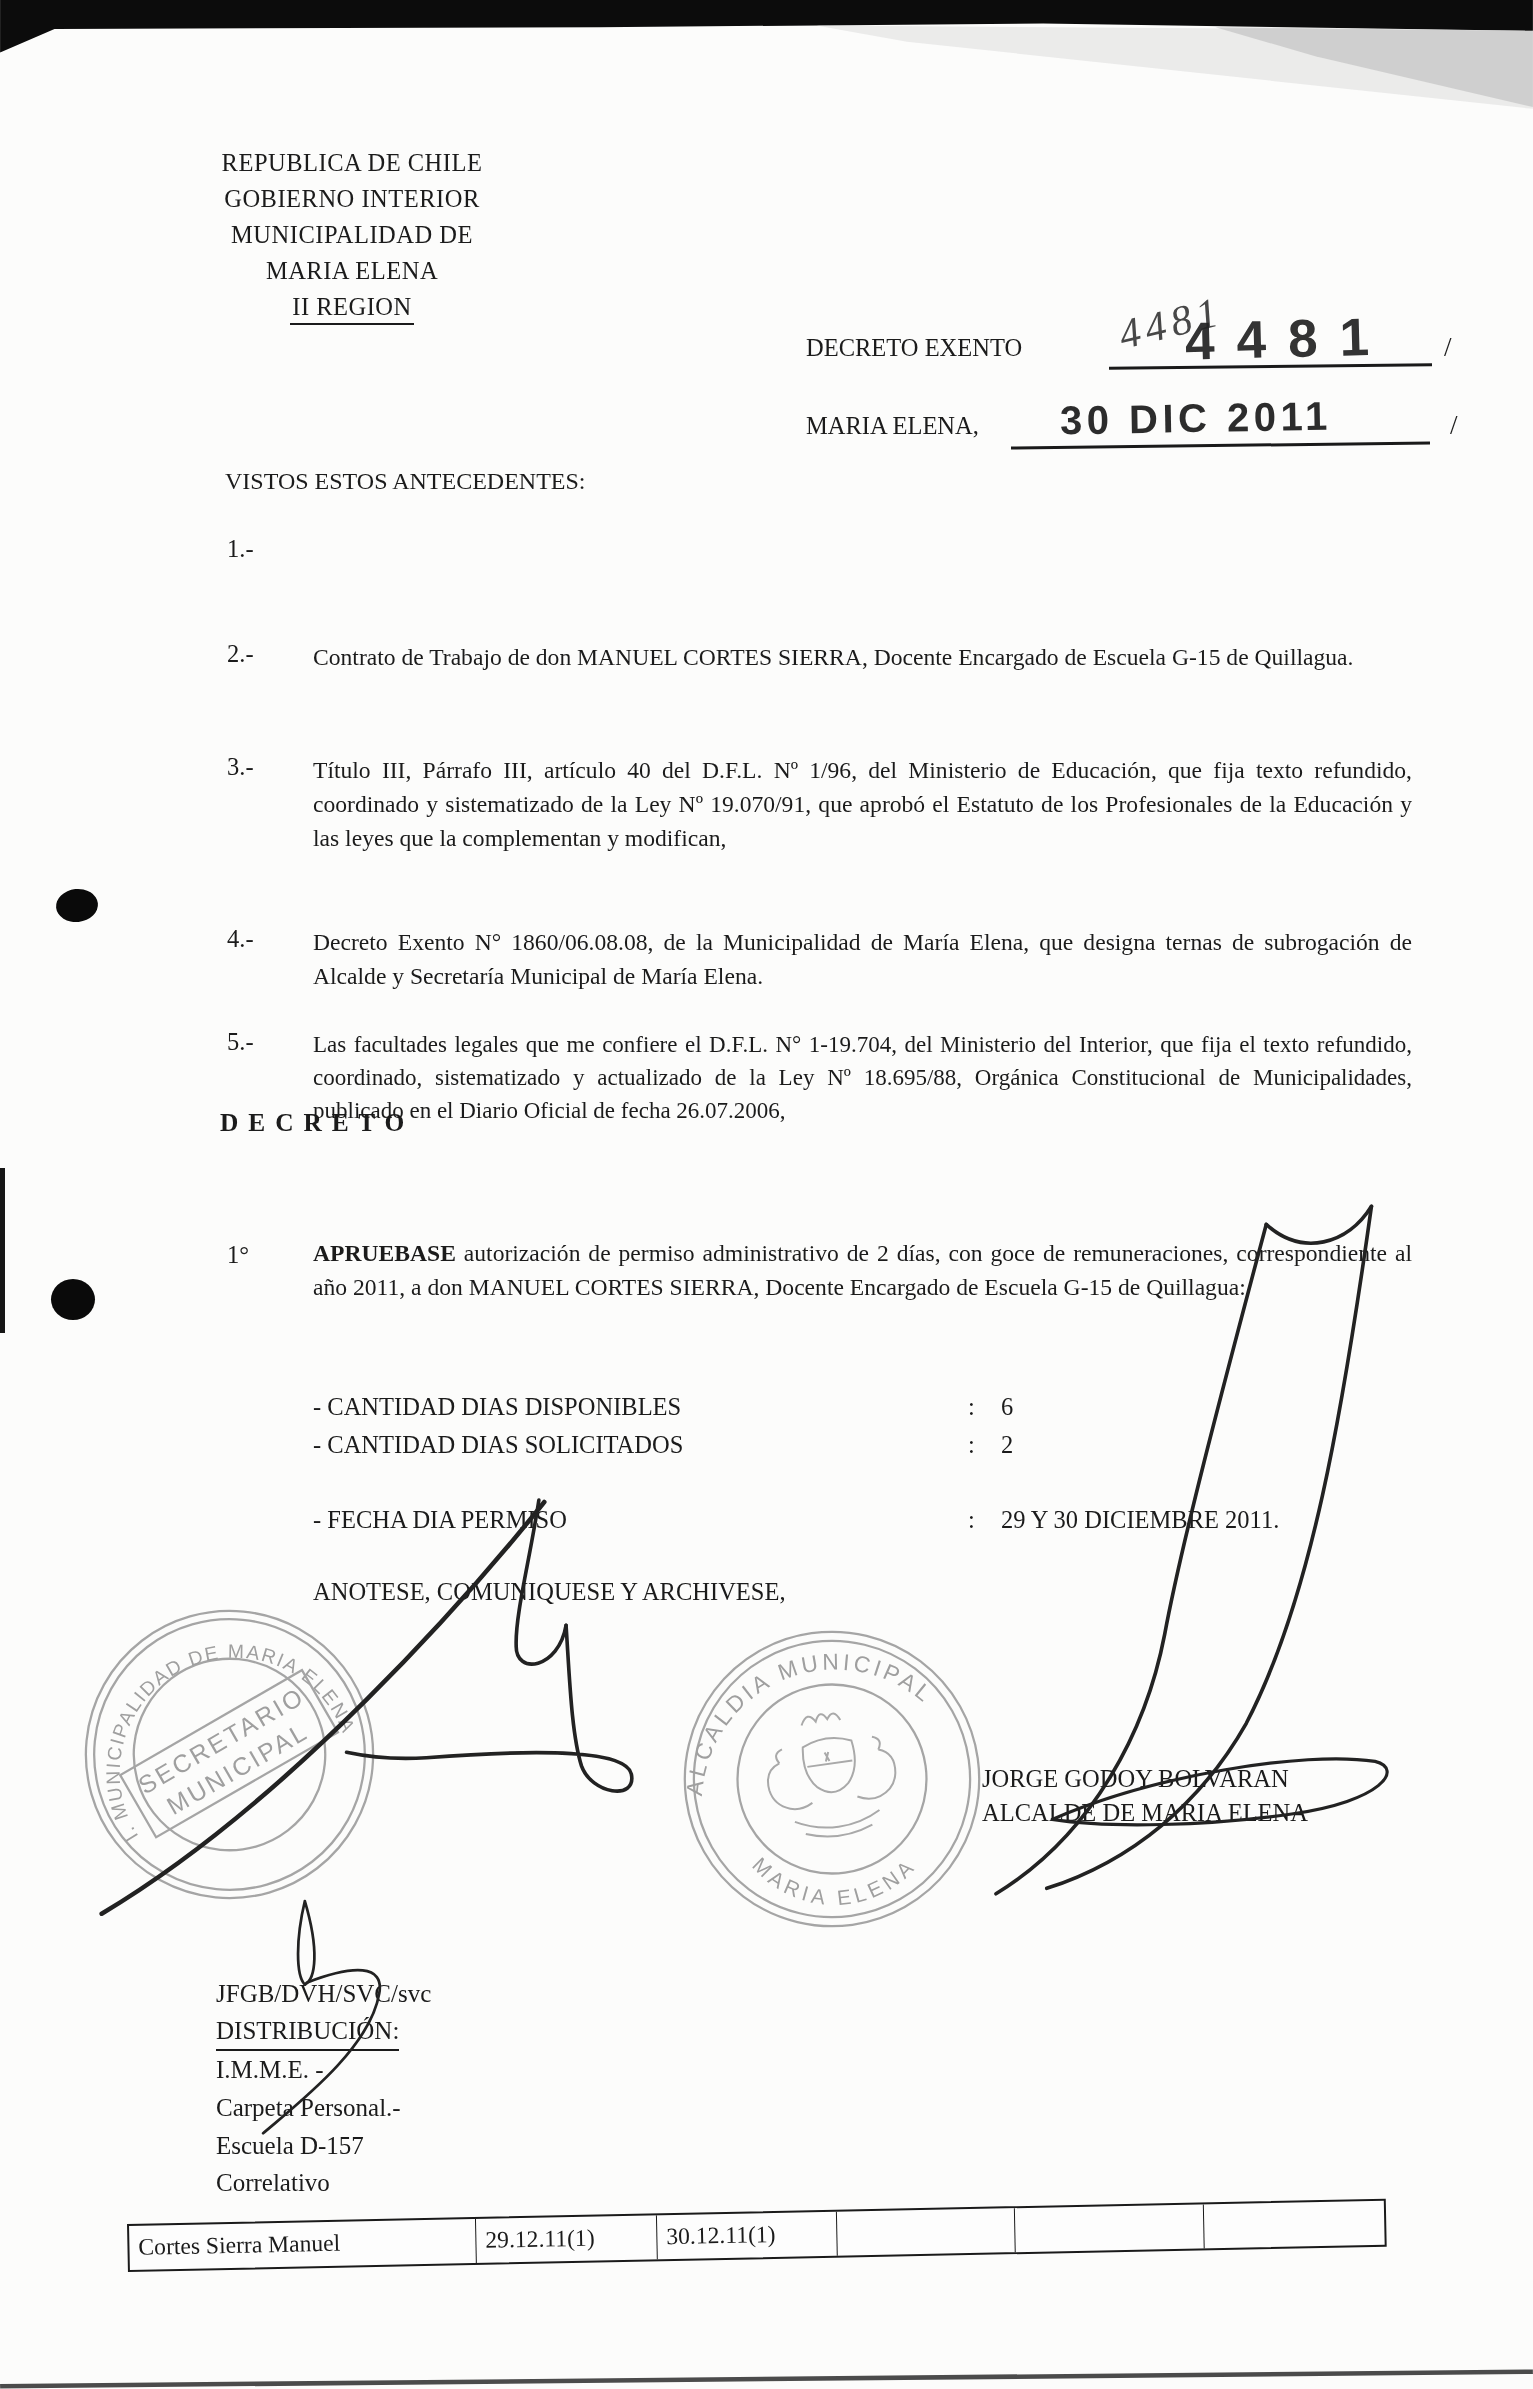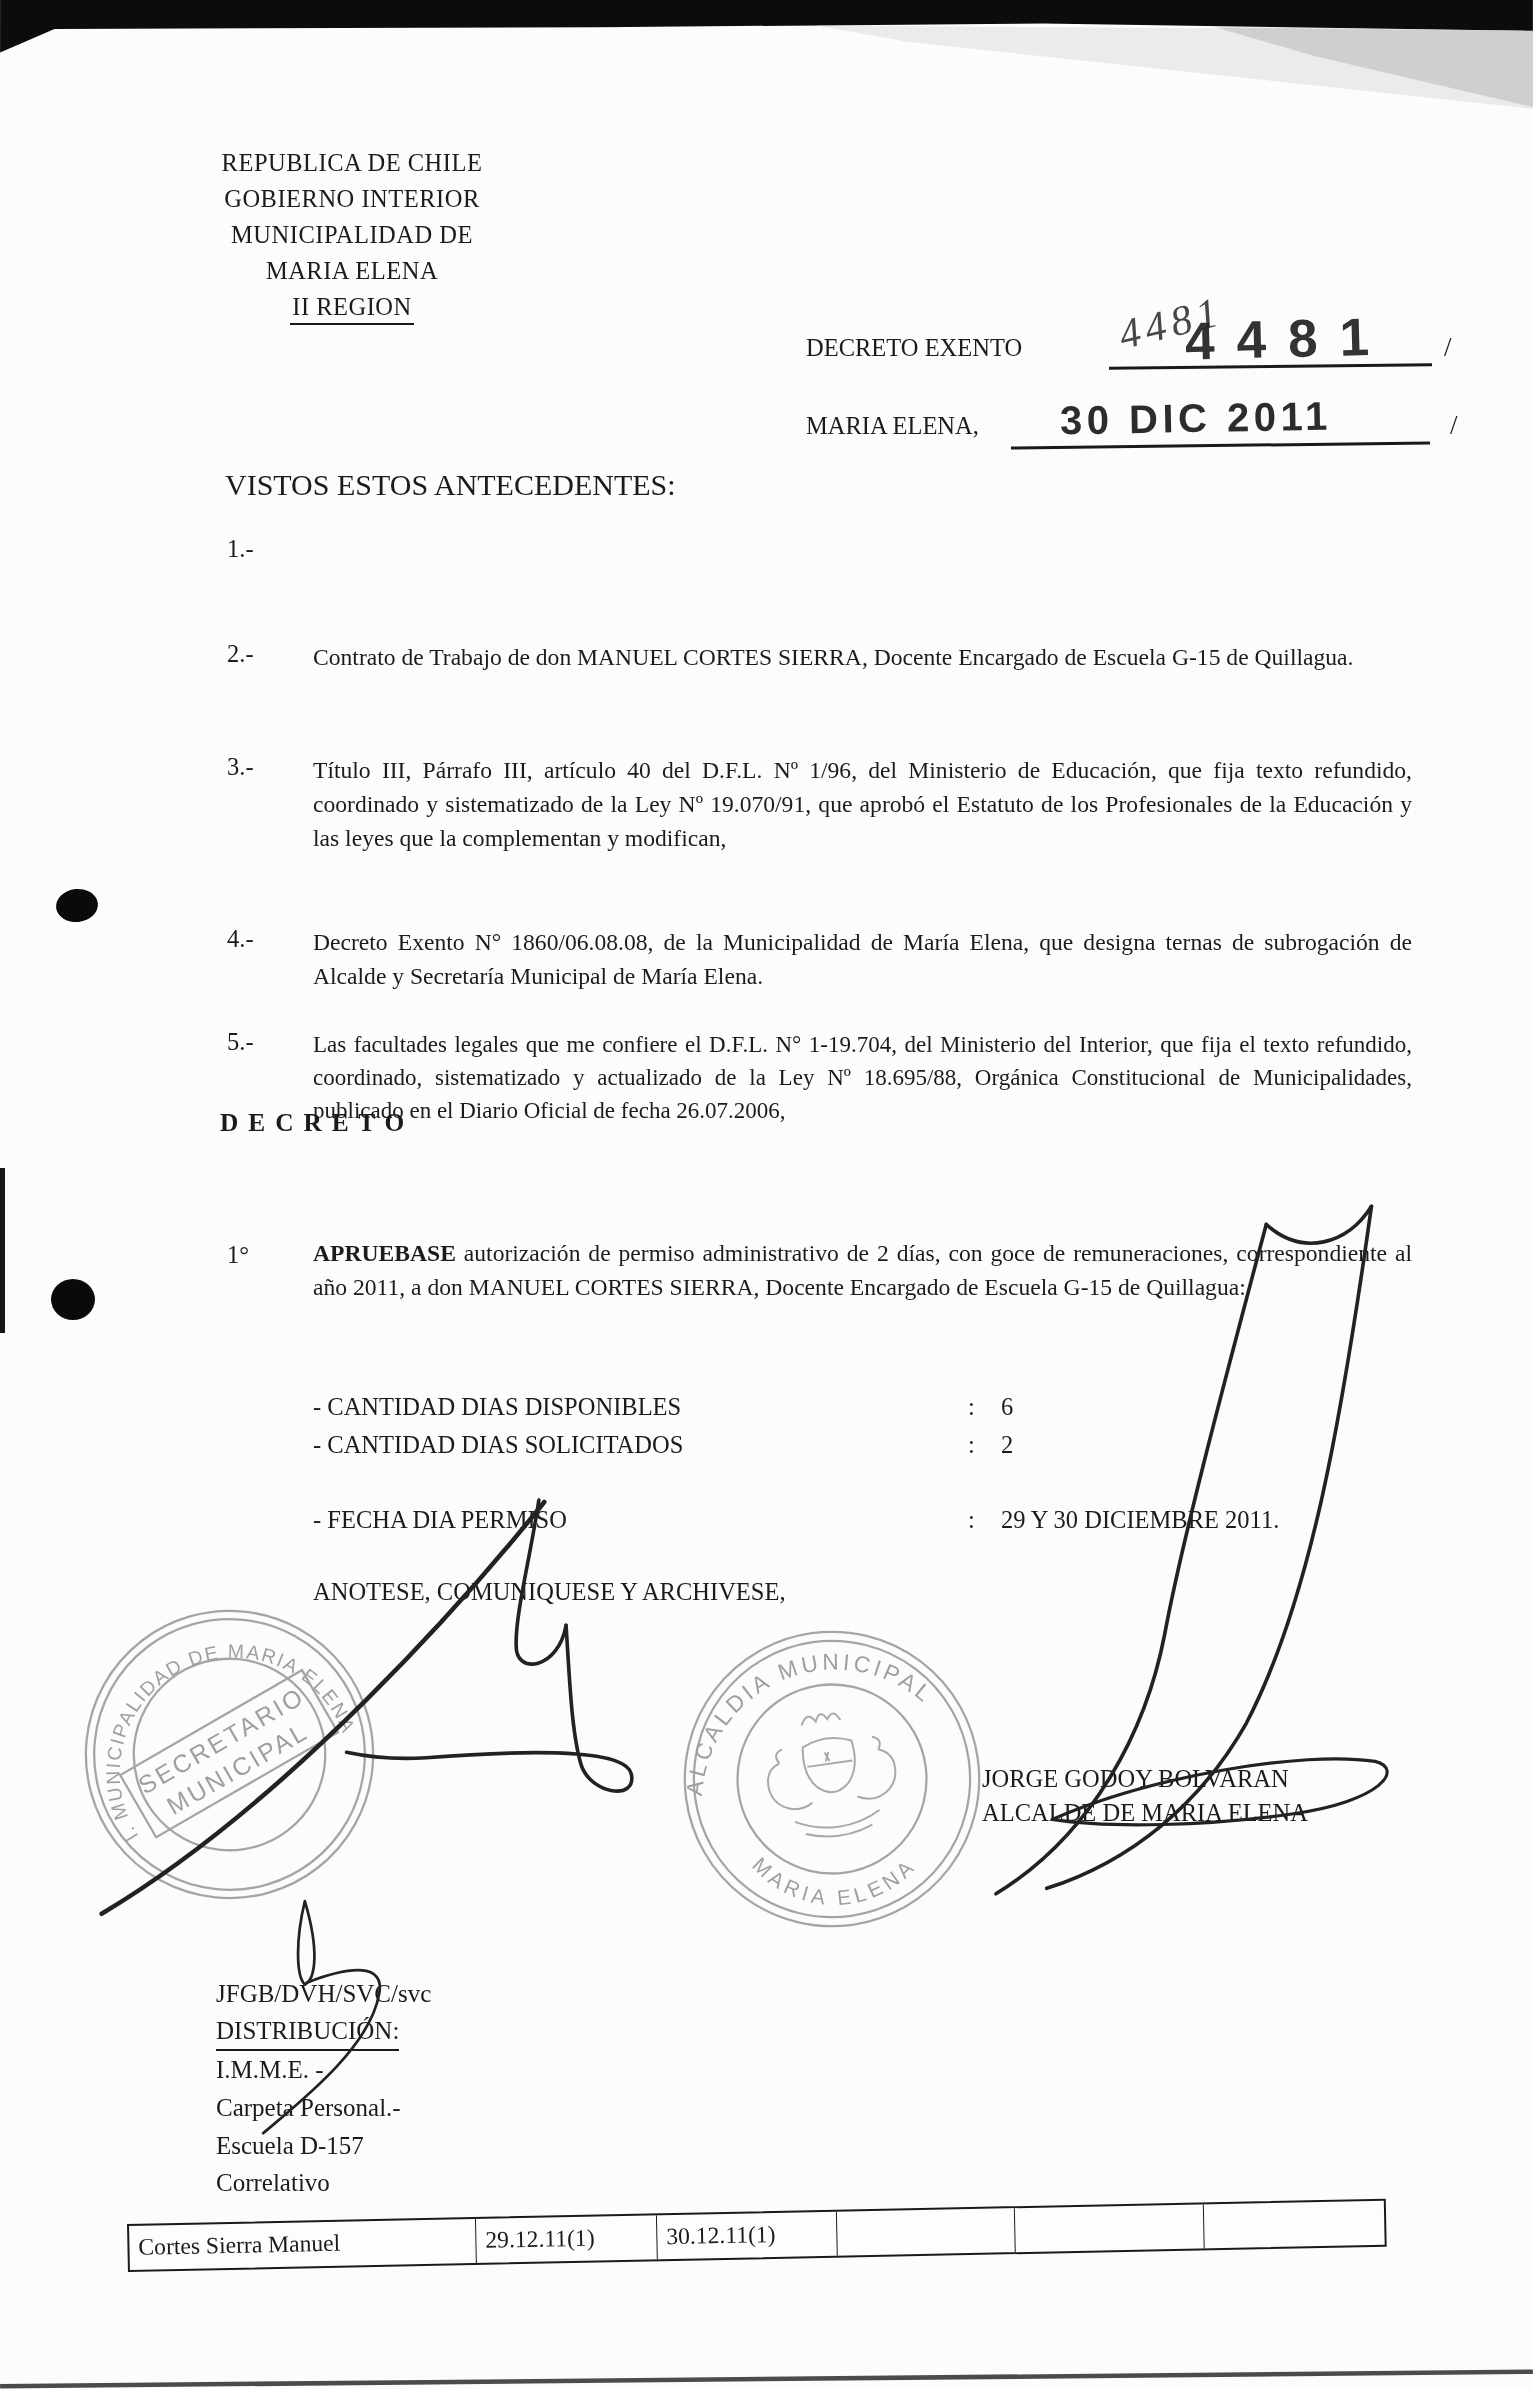--- a/index.html
+++ b/index.html
@@ -26,21 +26,21 @@
   .rule{height:2.7px;background:#1a1a1a;}
   .hand-number{font-style:italic;font-size:42px;color:#474747;transform:rotate(-14deg);
                font-family:"Liberation Serif",serif;letter-spacing:5.4px;}
   .stamp-number{font-family:"Liberation Sans",sans-serif;font-weight:bold;font-size:53px;
                 letter-spacing:22px;color:#232323;transform:rotate(-1.5deg);opacity:.92;}
   .date-stamp{font-family:"Liberation Sans",sans-serif;font-weight:bold;font-size:40px;
               letter-spacing:4.5px;color:#1d1d1d;transform:rotate(-1deg);opacity:.93;}
   .slash{font-size:27px;}
 
   
-  .heading{font-size:30px;}
+  .heading{font-size:24px;}
   .inum{left:227px;width:78px;font-size:24.5px;}
   .itxt{left:313px;width:1099px;font-size:23.6px;line-height:34px;text-align:justify;}
   .itxt5{font-size:23px;line-height:33px;}
   .decreto-h{left:220px;top:1108px;font-size:25.4px;font-weight:bold;letter-spacing:1.8px;}
   .bold{font-weight:bold;}
 
   .drow{left:313px;font-size:24.5px;white-space:nowrap;}
   .dlabel{display:inline-block;width:655px;}
   .dsep{display:inline-block;width:33px;}
 

